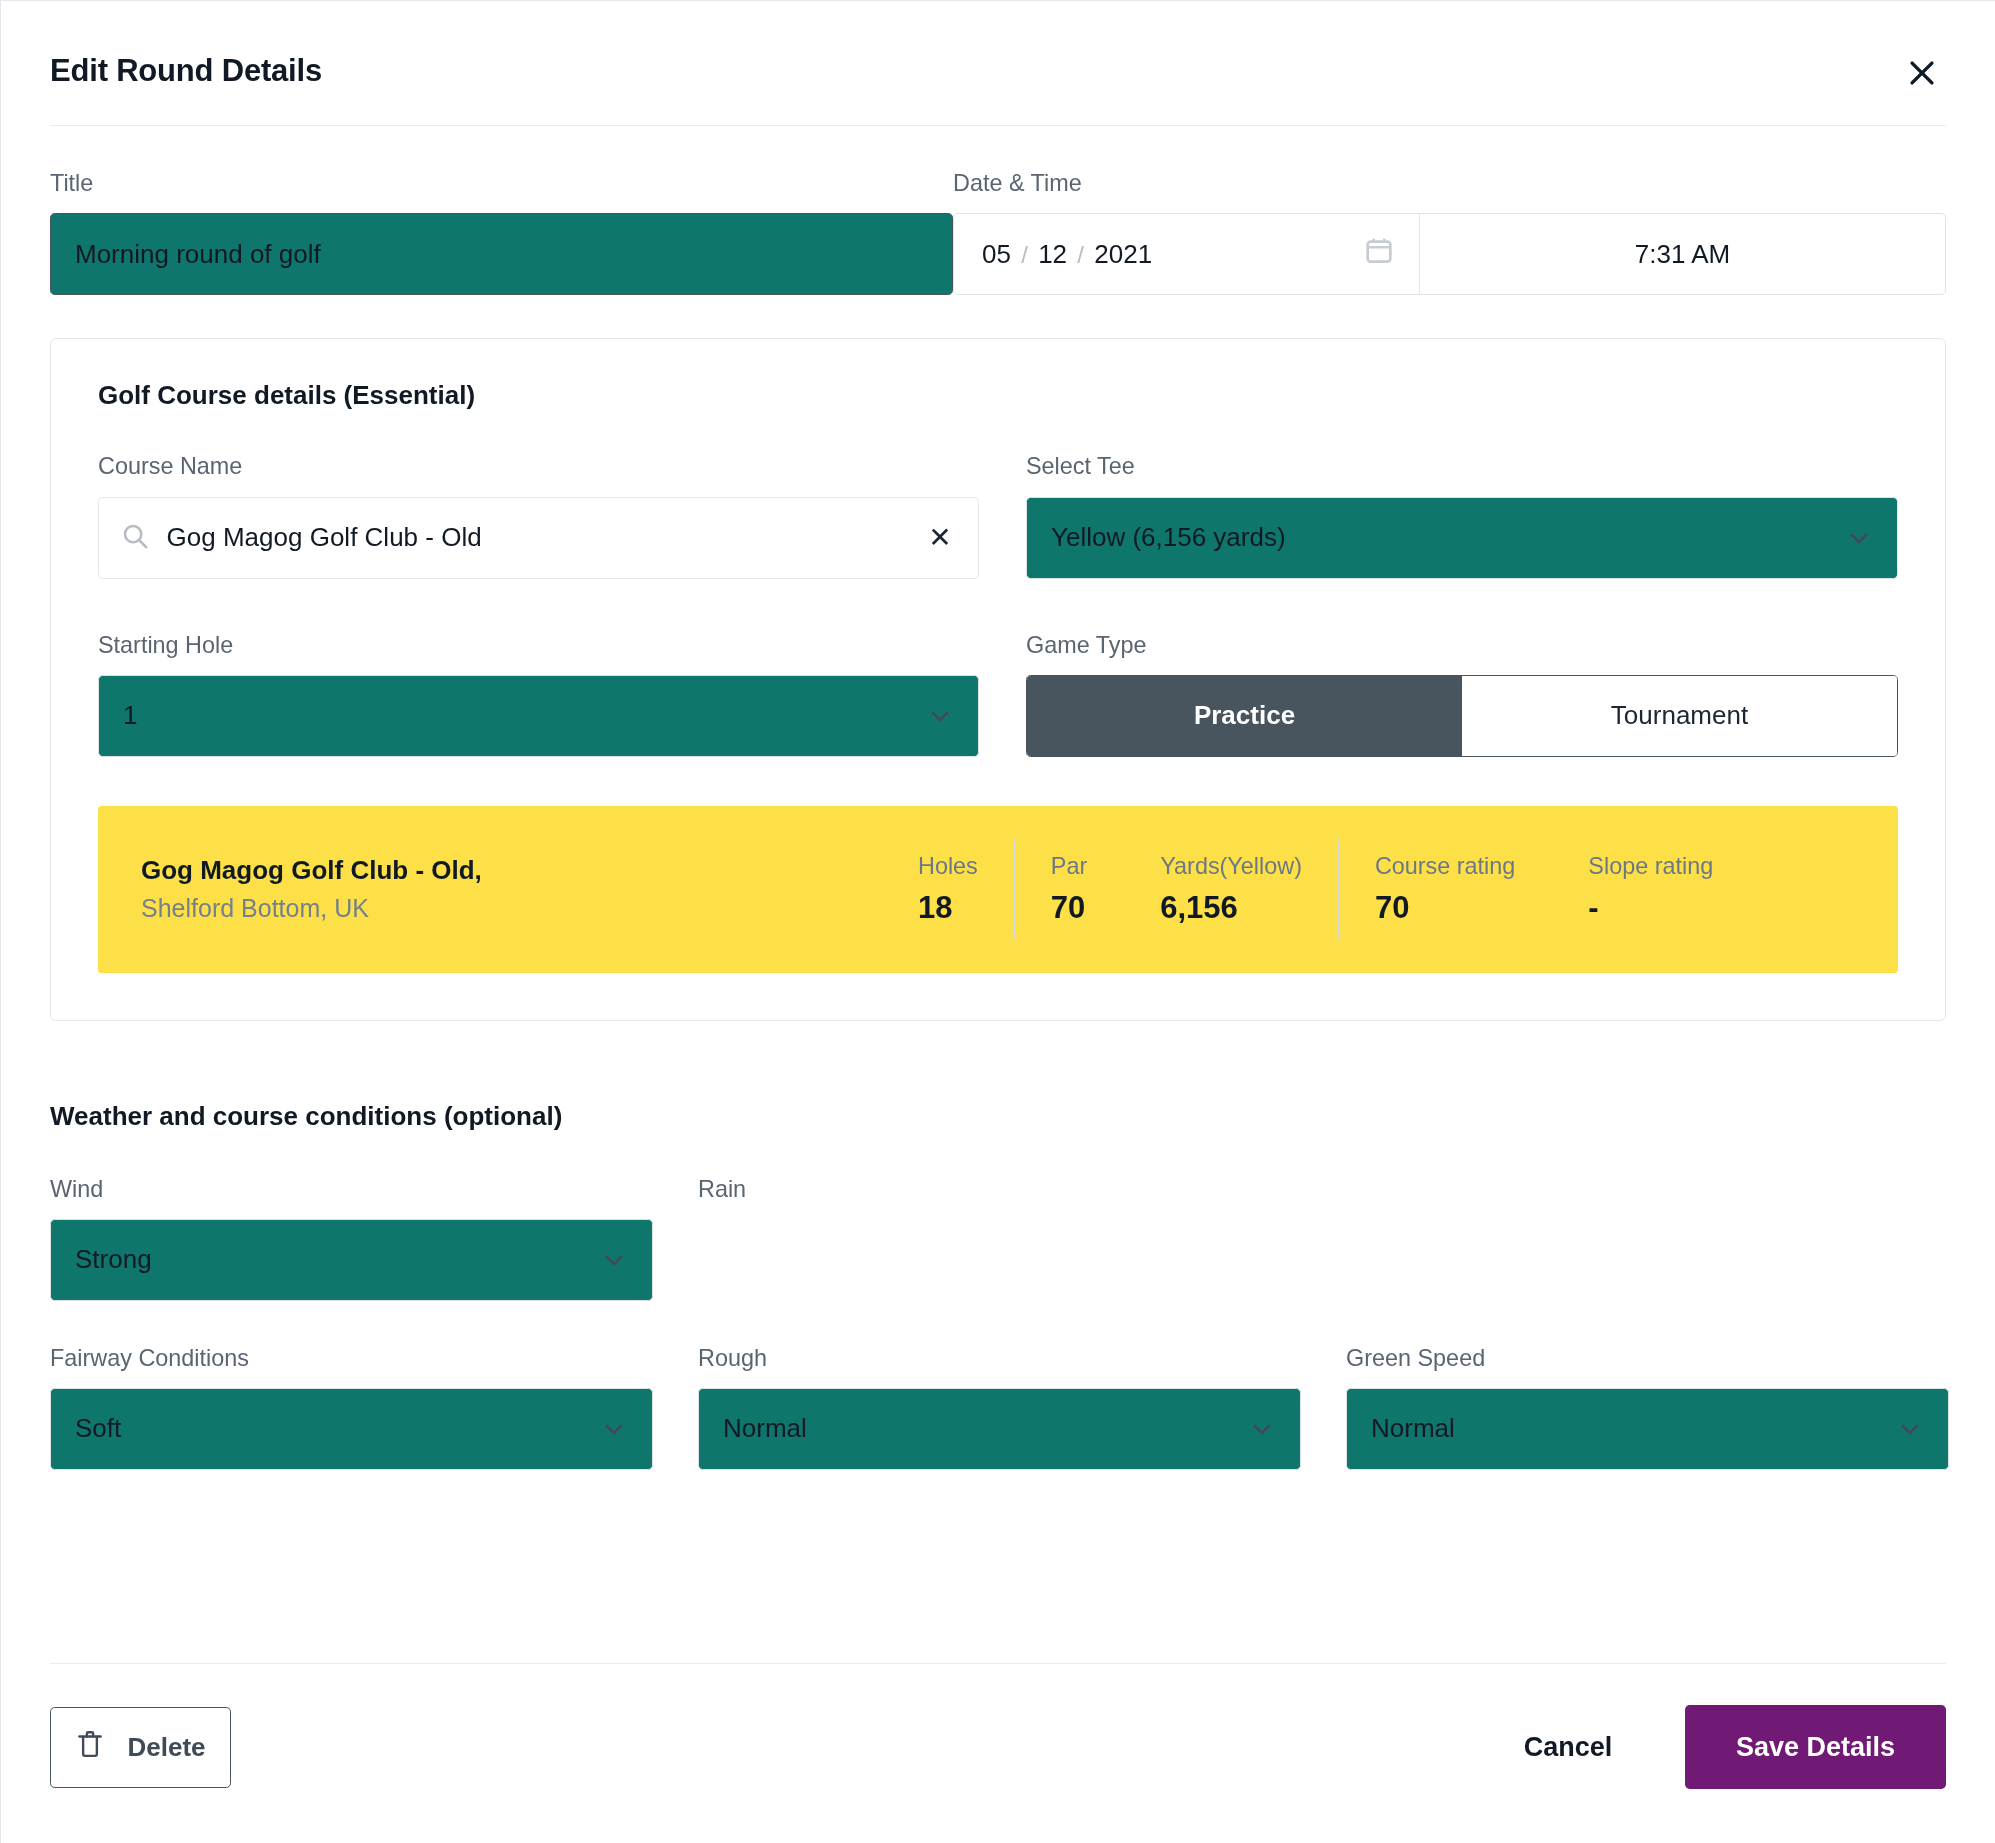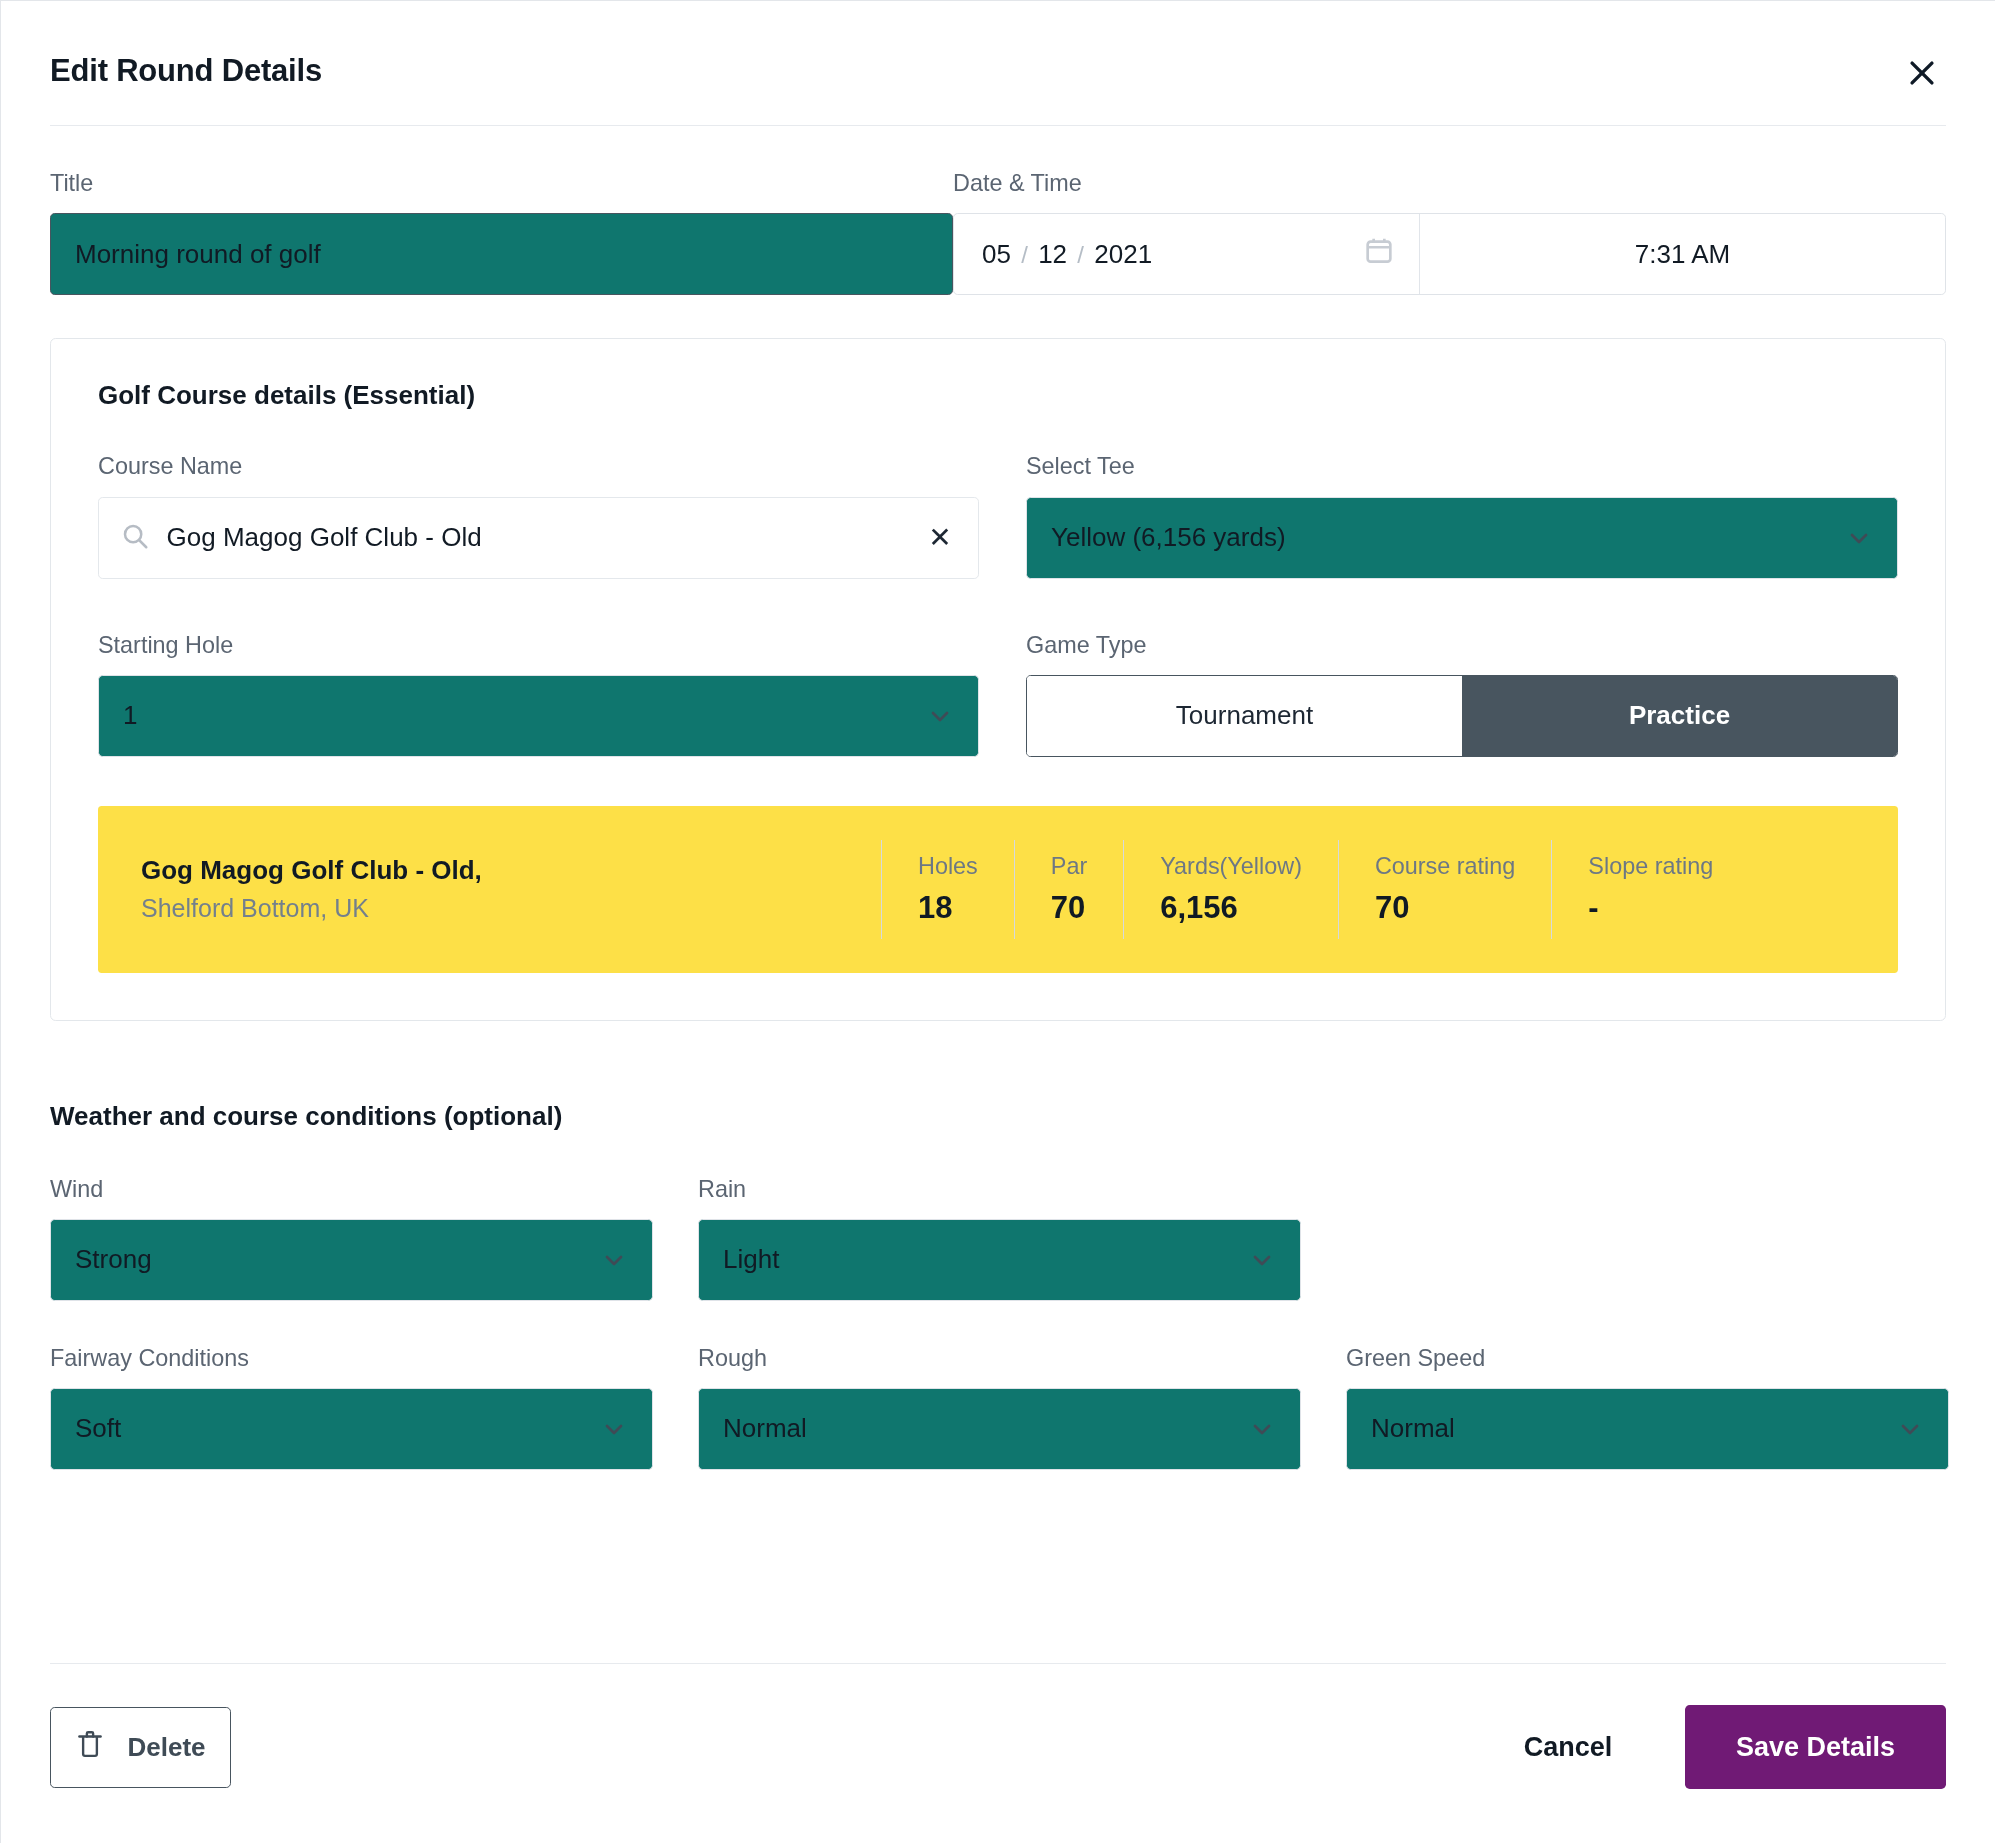--- a/index.html
+++ b/index.html
@@ -399,22 +399,22 @@
           <span class="chev">
             <svg width="28" height="28" viewBox="0 0 24 24" fill="none" stroke="#3f4b56" stroke-width="2.4" stroke-linecap="round" stroke-linejoin="round">
               <polyline points="6,9.5 12,15.5 18,9.5"></polyline>
             </svg>
           </span>
         </div>
       </div>
       <div class="course-col-right">
         <span class="field-label">Game Type</span>
         <div class="segmented">
+          <div class="seg active">Practice</div>
           <div class="seg">Tournament</div>
-          <div class="seg active">Practice</div>
         </div>
       </div>
     </div>
 
     <div class="course-summary">
       <div class="cs-name">
         <div class="main">Gog Magog Golf Club - Old,</div>
         <div class="sub">Shelford Bottom, UK</div>
       </div>
       <div class="cs-stat">
@@ -450,28 +450,20 @@
         <span class="chev">
           <svg width="28" height="28" viewBox="0 0 24 24" fill="none" stroke="#3f4b56" stroke-width="2.4" stroke-linecap="round" stroke-linejoin="round">
               <polyline points="6,9.5 12,15.5 18,9.5"></polyline>
             </svg>
         </span>
       </div>
     </div>
 
     <div class="weather-cell">
       <span class="field-label">Rain</span>
-      <div class="input-box select-box">
-        <span>Light</span>
-        <span class="chev">
-          <svg width="28" height="28" viewBox="0 0 24 24" fill="none" stroke="#3f4b56" stroke-width="2.4" stroke-linecap="round" stroke-linejoin="round">
-              <polyline points="6,9.5 12,15.5 18,9.5"></polyline>
-            </svg>
-        </span>
-      </div>
     </div>
 
     <div class="weather-cell empty"></div>
 
     <div class="weather-cell">
       <span class="field-label">Fairway Conditions</span>
       <div class="input-box select-box">
         <span>Soft</span>
         <span class="chev">
           <svg width="28" height="28" viewBox="0 0 24 24" fill="none" stroke="#3f4b56" stroke-width="2.4" stroke-linecap="round" stroke-linejoin="round">

